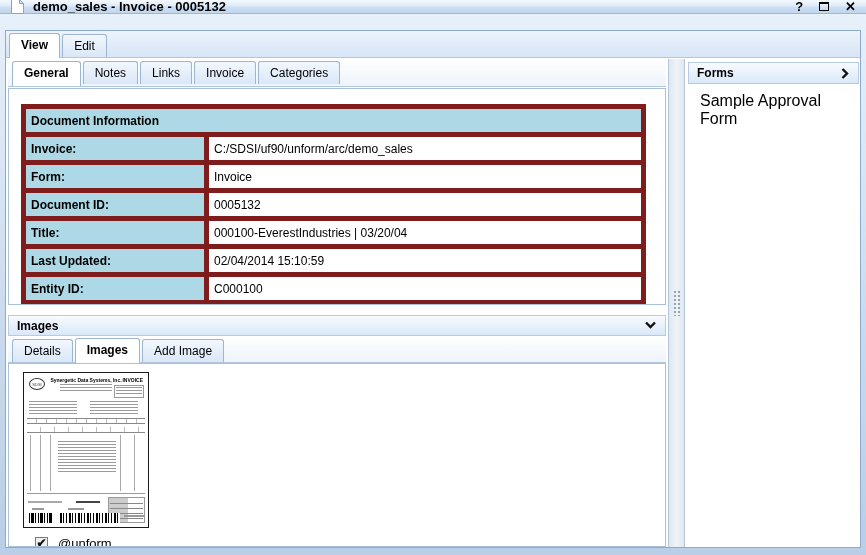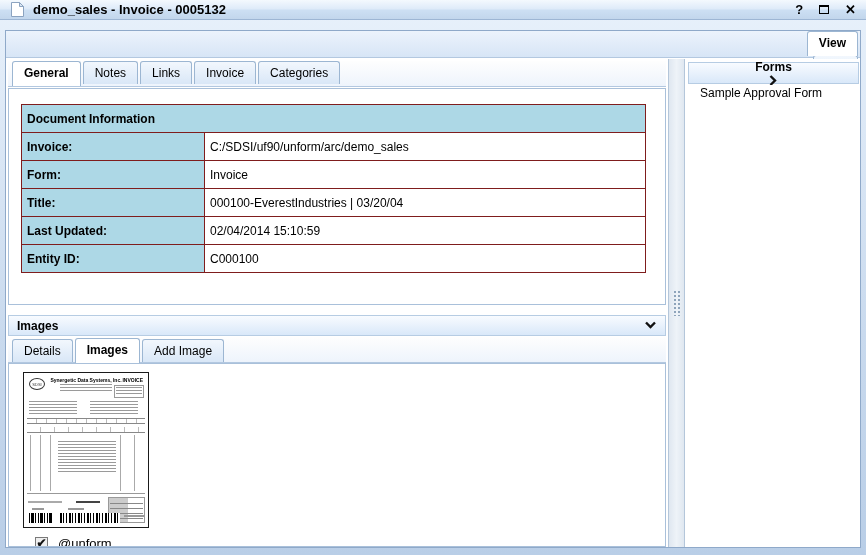--- a/index.html
+++ b/index.html
@@ -1,51 +1,51 @@
 <!DOCTYPE html>
 <html><head>
 <meta charset="utf-8">
 <style>
   * { margin:0; padding:0; box-sizing:border-box; }
   html,body { width:866px; height:555px; overflow:hidden; }
   body { font-family:"Liberation Sans", sans-serif; font-size:12px; color:#000; position:relative; }
 
   
   .window { position:absolute; inset:0; background:linear-gradient(180deg,#e8f1fb 0%,#c9daee 60%,#b9cee7 100%); }
-  .titlebar { position:absolute; top:0; left:0; right:0; height:20px;
+  .titlebar { position:absolute; top:0; left:0; right:0; height:14px;
     background:linear-gradient(180deg,#f4f9fe 0%,#dfebf9 45%,#ccdff3 55%,#c2d6ec 100%);
     border-bottom:1px solid #9db6d4; display:flex; align-items:center; padding:0 10px; gap:8px; }
   .title-text { font-weight:bold; font-size:13px; }
   .win-controls { margin-left:auto; display:flex; align-items:center; gap:16px; }
   .win-btn { font-weight:bold; font-size:13px; cursor:default; line-height:1; }
   .maximize-shape { display:inline-block; width:10px; height:9px; border:1px solid #000; border-top-width:2px; }
 
   .frame { position:absolute; left:5px; right:5px; top:30px; bottom:7px;
     background:#fff; border:1px solid #8fa9c9; }
 
   
   .menu-strip { position:absolute; top:0; left:0; right:0; height:27px;
     background:linear-gradient(180deg,#ecf3fc 0%,#d7e5f6 100%);
-    border-bottom:1px solid #b3c8e0; display:flex; align-items:flex-end; padding-left:3px;flex-direction:column; }
+    border-bottom:1px solid #b3c8e0; display:flex; align-items:flex-end; padding-left:3px; }
   .tab { border:1px solid #9cb6d2; border-bottom:none; border-radius:3px 3px 0 0;
     background:linear-gradient(180deg,#f2f7fd 0%,#d9e7f7 100%);
     padding:4px 11px 4px 11px; margin-right:2px; font-size:12px; cursor:pointer; position:relative; }
   .tab.active { background:#fff; font-weight:bold; margin-bottom:-1px; padding-bottom:6px; z-index:2; }
 
   .content { position:absolute; top:28px; left:0; right:0; bottom:0; }
 
   
   .left-panel { position:absolute; left:2px; top:2px; width:658px; bottom:0; }
   .doc-tabs { display:flex; align-items:flex-start; height:26px; padding-left:4px;
     border-bottom:1px solid #b3c8e0; background:linear-gradient(180deg,#fefefe,#eef4fc); }
   .doc-panel { position:absolute; top:27px; left:0; right:0; height:217px;
     border:1px solid #a9c0da; background:#fff; overflow:hidden; }
 
   table.doc-info { border-collapse:collapse; margin:15px 0 0 12px; width:625px; font-size:12px; }
-  table.doc-info td { border:1px solid #7f1d1d; padding:1px 5px; height:28px; }
+  table.doc-info td { border:5px solid #7f1d1d; padding:1px 5px; height:28px; }
   td.info-header { background:#add8e6; font-weight:bold; }
   td.label-cell { background:#add8e6; font-weight:bold; width:183px; }
   td.value-cell { background:#fff; }
 
   
   .images-header { position:absolute; top:254px; left:0; right:0; height:21px;
     background:linear-gradient(180deg,#f8fbff 0%,#d9e8f9 100%); border:1px solid #b6cce3;
     display:flex; align-items:center; justify-content:space-between; padding:0 8px; font-weight:bold; }
   .image-tabs { position:absolute; top:276px; left:0; right:0; height:26px; display:flex; align-items:flex-end; padding-left:4px;
     border-bottom:1px solid #b3c8e0; background:linear-gradient(180deg,#fefefe,#eef4fc); }
@@ -96,23 +96,23 @@
   .splitter { position:absolute; left:662px; top:0; bottom:0; width:17px;
     background:linear-gradient(90deg,#dfe7f0 0,#eef3f8 50%,#dfe7f0 100%);
     border-left:1px solid #b4c6da; border-right:1px solid #b4c6da; cursor:col-resize; }
   .grip { position:absolute; left:4px; top:50%; transform:translateY(-50%); width:9px; height:26px;
     background-image:radial-gradient(circle,#8ea4bb 1px,transparent 1.3px); background-size:4px 4px; }
 
   
   .forms-panel { position:absolute; left:681px; right:0; top:0; bottom:0; background:#fff; }
   .forms-header { position:absolute; top:3px; left:1px; right:1px; height:22px;
     background:linear-gradient(180deg,#f8fbff 0%,#d9e8f9 100%); border:1px solid #b6cce3;
-    display:flex; align-items:center; justify-content:center; padding:0 8px; font-weight:bold;flex-direction:column; }
+    display:flex; align-items:center; justify-content:space-between; padding:0 8px; font-weight:bold; }
   .forms-list { position:absolute; top:26px; left:1px; right:1px; bottom:0; background:#fff; }
-  .form-item { padding:1px 6px 4px 12px; font-size:12px; cursor:pointer; }
+  .form-item { padding:7px 6px 4px 12px; font-size:16px; cursor:pointer; }
 
   .icon-svg { display:block; }
 </style>
 </head>
 <body>
 
 <div class="window">
 
   <div class="titlebar">
     <span>
@@ -154,20 +154,24 @@
                 <tr>
               <td class="info-header" colspan="2">Document Information</td>
             </tr>
             <tr>
               <td class="label-cell">Invoice:</td>
               <td class="value-cell">C:/SDSI/uf90/unform/arc/demo_sales</td>
             </tr>
             <tr>
               <td class="label-cell">Form:</td>
               <td class="value-cell">Invoice</td>
+            </tr>
+            <tr>
+              <td class="label-cell">Document ID:</td>
+              <td class="value-cell">0005132</td>
             </tr>
             <tr>
               <td class="label-cell">Title:</td>
               <td class="value-cell">000100-EverestIndustries | 03/20/04</td>
             </tr>
             <tr>
               <td class="label-cell">Last Updated:</td>
               <td class="value-cell">02/04/2014 15:10:59</td>
             </tr>
             <tr>

